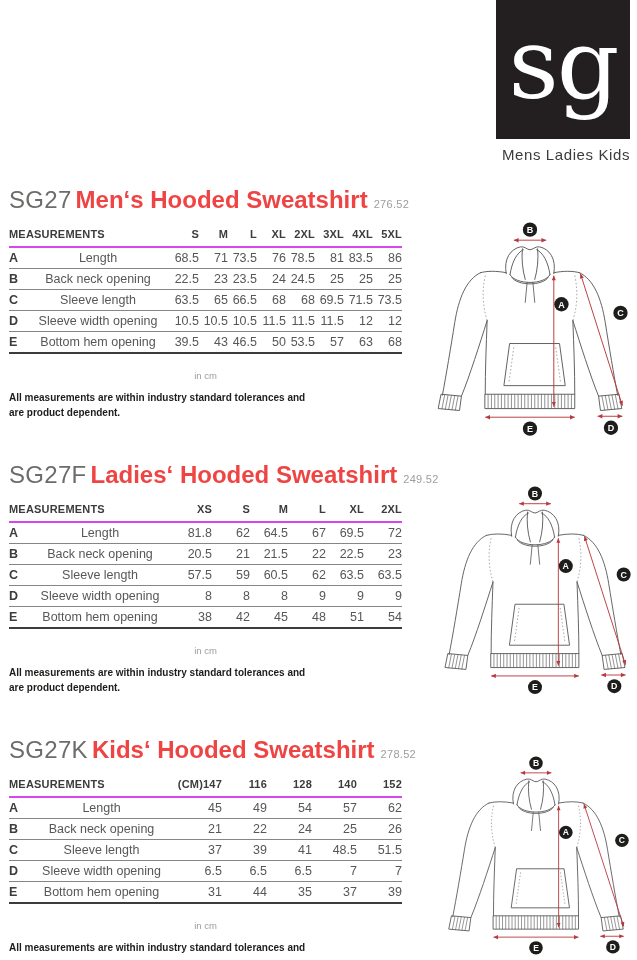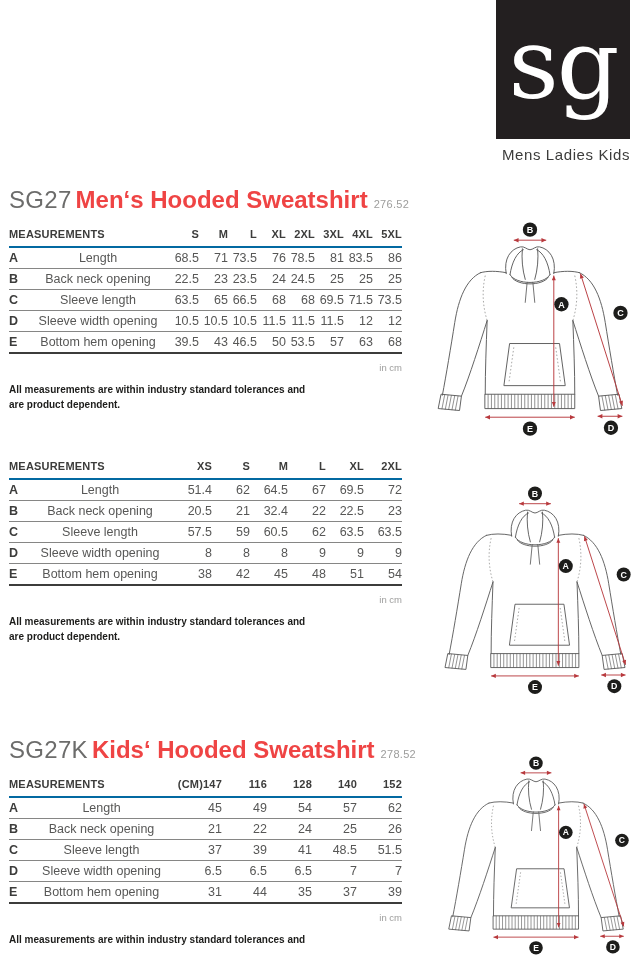--- a/index.html
+++ b/index.html
@@ -22,29 +22,29 @@
   h2.title{margin:0 0 9px 0;font-size:24px;line-height:30px;font-weight:400;color:#6c6c6b;
            letter-spacing:.3px;white-space:nowrap;}
   h2.title .name{font-weight:700;color:#ef4444;margin-left:4px;letter-spacing:0;}
   h2.title .stylenum{font-size:11px;color:#9d9d9c;font-weight:400;margin-left:6px;}
 
   table.meas{border-collapse:collapse;table-layout:fixed;width:393px;}
   table.meas th{font-size:11px;font-weight:700;color:#3c3c3b;padding:0 0 6px 0;letter-spacing:.2px;
                 vertical-align:bottom;}
   table.meas th.lbl{text-align:left;}
   table.meas th.val{text-align:right;}
-  table.meas tr.rule th{border-bottom:2px solid #0369a1;}
+  table.meas tr.rule th{border-bottom:2px solid #d946ef;}
   table.meas tbody td{height:20px;padding:0;font-size:12.5px;color:#575756;
                       border-bottom:1px solid #868685;}
   table.meas tbody tr:last-child td{border-bottom:2px solid #3c3c3b;}
   table.meas td.letter{font-weight:700;color:#3c3c3b;text-align:left;}
   table.meas td.label{text-align:center;}
   table.meas td.val{text-align:right;}
 
-  .incm{width:393px;text-align:right;font-size:9.5px;color:#9d9d9c;margin-top:8px;}
+  .incm{width:393px;text-align:center;font-size:9.5px;color:#9d9d9c;margin-top:16px;}
   .tol{margin:10px 0 0 0;font-size:10px;font-weight:700;color:#1d1d1b;line-height:1.45;}
 
   
   .hoodie-slot{position:absolute;}
   .hoodie-slot[data-idx="0"]{left:430px;top:222px;width:200px;height:222px;}
   .hoodie-slot[data-idx="1"]{left:437px;top:486px;width:196px;height:216px;}
   .hoodie-slot[data-idx="2"]{left:441px;top:756px;width:190px;height:206px;}
   .hoodie-slot svg{width:100%;height:100%;display:block;}
   .hoodie text{font-family:"Liberation Sans",sans-serif;font-size:9.5px;font-weight:700;
                fill:#fff;text-anchor:middle;}
@@ -153,20 +153,23 @@
         </tbody>
       </table>
     <div class="incm">in cm</div>
     <p class="tol">
       <span style="display:block">All measurements are within industry standard tolerances and</span>
       <span style="display:block">are product dependent.</span>
     </p>
   </section>
 
   <section class="product" data-sec-pos="1">
+    <h2 class="title">
+      <span class="code">SG27F</span><span class="name">Ladies‘ Hooded Sweatshirt</span><span class="stylenum">249.52</span>
+    </h2>
     <table class="meas">
         <colgroup>
           <col style="width: 17px;">
           <col style="width: 148px;">
           <col style="width: 38px;">
           <col style="width: 38px;">
           <col style="width: 38px;">
           <col style="width: 38px;">
           <col style="width: 38px;">
           <col style="width: 38px;">
@@ -179,33 +182,33 @@
             <th class="val">M</th>
             <th class="val">L</th>
             <th class="val">XL</th>
             <th class="val">2XL</th>
           </tr>
         </thead>
         <tbody>
           <tr>
             <td class="letter">A</td>
             <td class="label">Length</td>
-            <td class="val">51.4</td>
+            <td class="val">81.8</td>
             <td class="val">62</td>
             <td class="val">64.5</td>
             <td class="val">67</td>
             <td class="val">69.5</td>
             <td class="val">72</td>
           </tr>
           <tr>
             <td class="letter">B</td>
             <td class="label">Back neck opening</td>
             <td class="val">20.5</td>
             <td class="val">21</td>
-            <td class="val">32.4</td>
+            <td class="val">21.5</td>
             <td class="val">22</td>
             <td class="val">22.5</td>
             <td class="val">23</td>
           </tr>
           <tr>
             <td class="letter">C</td>
             <td class="label">Sleeve length</td>
             <td class="val">57.5</td>
             <td class="val">59</td>
             <td class="val">60.5</td>

